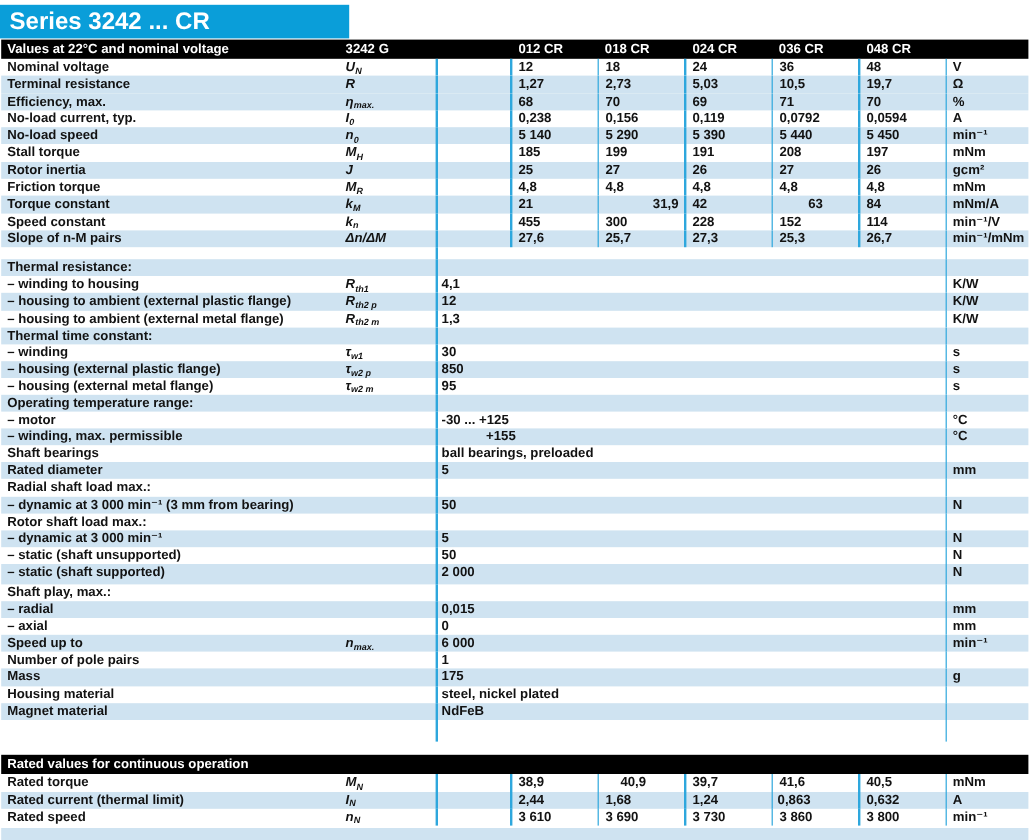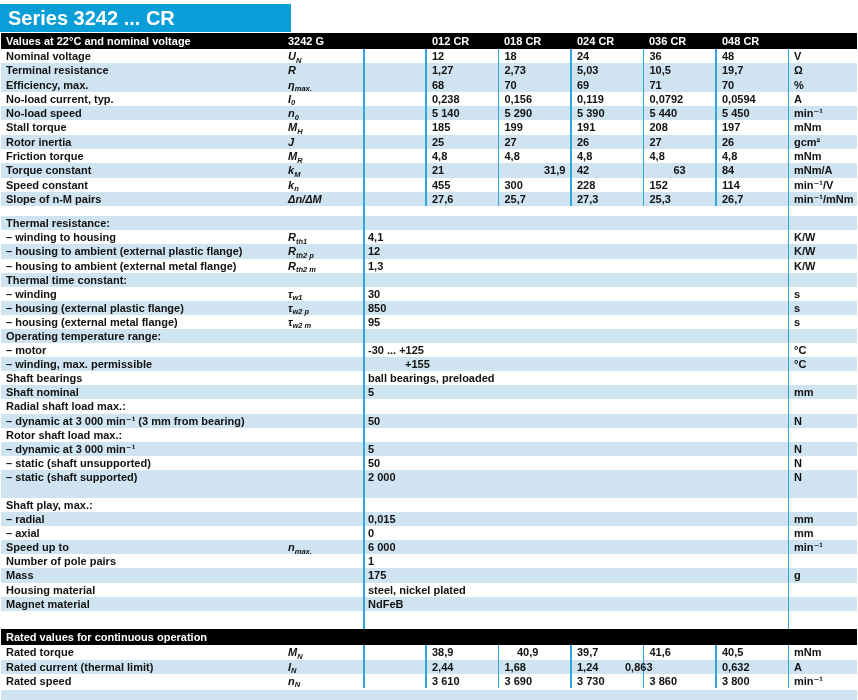--- a/index.html
+++ b/index.html
@@ -320,21 +320,21 @@
       </div>
       <div class="row" style="height: 14.1px; line-height: 14.1px;">
         <div class="vline" style="left: 362px;"></div>
         <div class="vline" style="left: 786.5px;"></div>
         <span class="lbl">Shaft bearings</span>
         <span class="val" style="left: 367px;">ball bearings, preloaded</span>
       </div>
       <div class="row stripe" style="height: 14.1px; line-height: 14.1px;">
         <div class="vline" style="left: 362px;"></div>
         <div class="vline" style="left: 786.5px;"></div>
-        <span class="lbl">Shaft nominal</span>
+        <span class="lbl">Rated diameter</span>
         <span class="val" style="left: 367px;">5</span>
         <span class="unit">mm</span>
       </div>
       <div class="row" style="height: 14.1px; line-height: 14.1px;">
         <div class="vline" style="left: 362px;"></div>
         <div class="vline" style="left: 786.5px;"></div>
         <span class="lbl">Radial shaft load max.:</span>
       </div>
       <div class="row stripe" style="height: 14.1px; line-height: 14.1px;">
         <div class="vline" style="left: 362px;"></div>
@@ -355,21 +355,21 @@
         <span class="val" style="left: 367px;">5</span>
         <span class="unit">N</span>
       </div>
       <div class="row" style="height: 14.1px; line-height: 14.1px;">
         <div class="vline" style="left: 362px;"></div>
         <div class="vline" style="left: 786.5px;"></div>
         <span class="lbl">– static (shaft unsupported)</span>
         <span class="val" style="left: 367px;">50</span>
         <span class="unit">N</span>
       </div>
-      <div class="row stripe" style="height: 28px; line-height: 14.1px;">
+      <div class="row stripe" style="height: 17px; line-height: 14.1px;">
         <div class="vline" style="left: 362px;"></div>
         <div class="vline" style="left: 786.5px;"></div>
         <span class="lbl">– static (shaft supported)</span>
         <span class="val" style="left: 367px;">2 000</span>
         <span class="unit">N</span>
       </div>
       <div class="row" style="height: 14.1px; line-height: 14.1px;">
         <div class="vline" style="left: 362px;"></div>
         <div class="vline" style="left: 786.5px;"></div>
         <span class="lbl">Shaft play, max.:</span>
@@ -455,21 +455,21 @@
         <span class="lbl">Rated current (thermal limit)</span>
         <span class="sym">I<span class="sb">N</span></span>
         <div class="vline" style="left: 424px;"></div>
         <div class="vline" style="left: 496.5px;"></div>
         <div class="vline" style="left: 569px;"></div>
         <div class="vline" style="left: 641.5px;"></div>
         <div class="vline" style="left: 714px;"></div>
         <span class="val" style="left: 431px;">2,44</span>
         <span class="val" style="left: 503.5px;">1,68</span>
         <span class="val" style="left: 576px;">1,24</span>
-        <span class="val" style="left: 624px;">0,863</span>
+        <span class="val" style="left: 647px;">0,863</span>
         <span class="val" style="left: 721px;">0,632</span>
         <span class="unit">A</span>
       </div>
       <div class="row" style="height: 14.3px; line-height: 14.3px;">
         <div class="vline" style="left: 362px;"></div>
         <div class="vline" style="left: 786.5px;"></div>
         <span class="lbl">Rated speed</span>
         <span class="sym">n<span class="sb">N</span></span>
         <div class="vline" style="left: 424px;"></div>
         <div class="vline" style="left: 496.5px;"></div>

